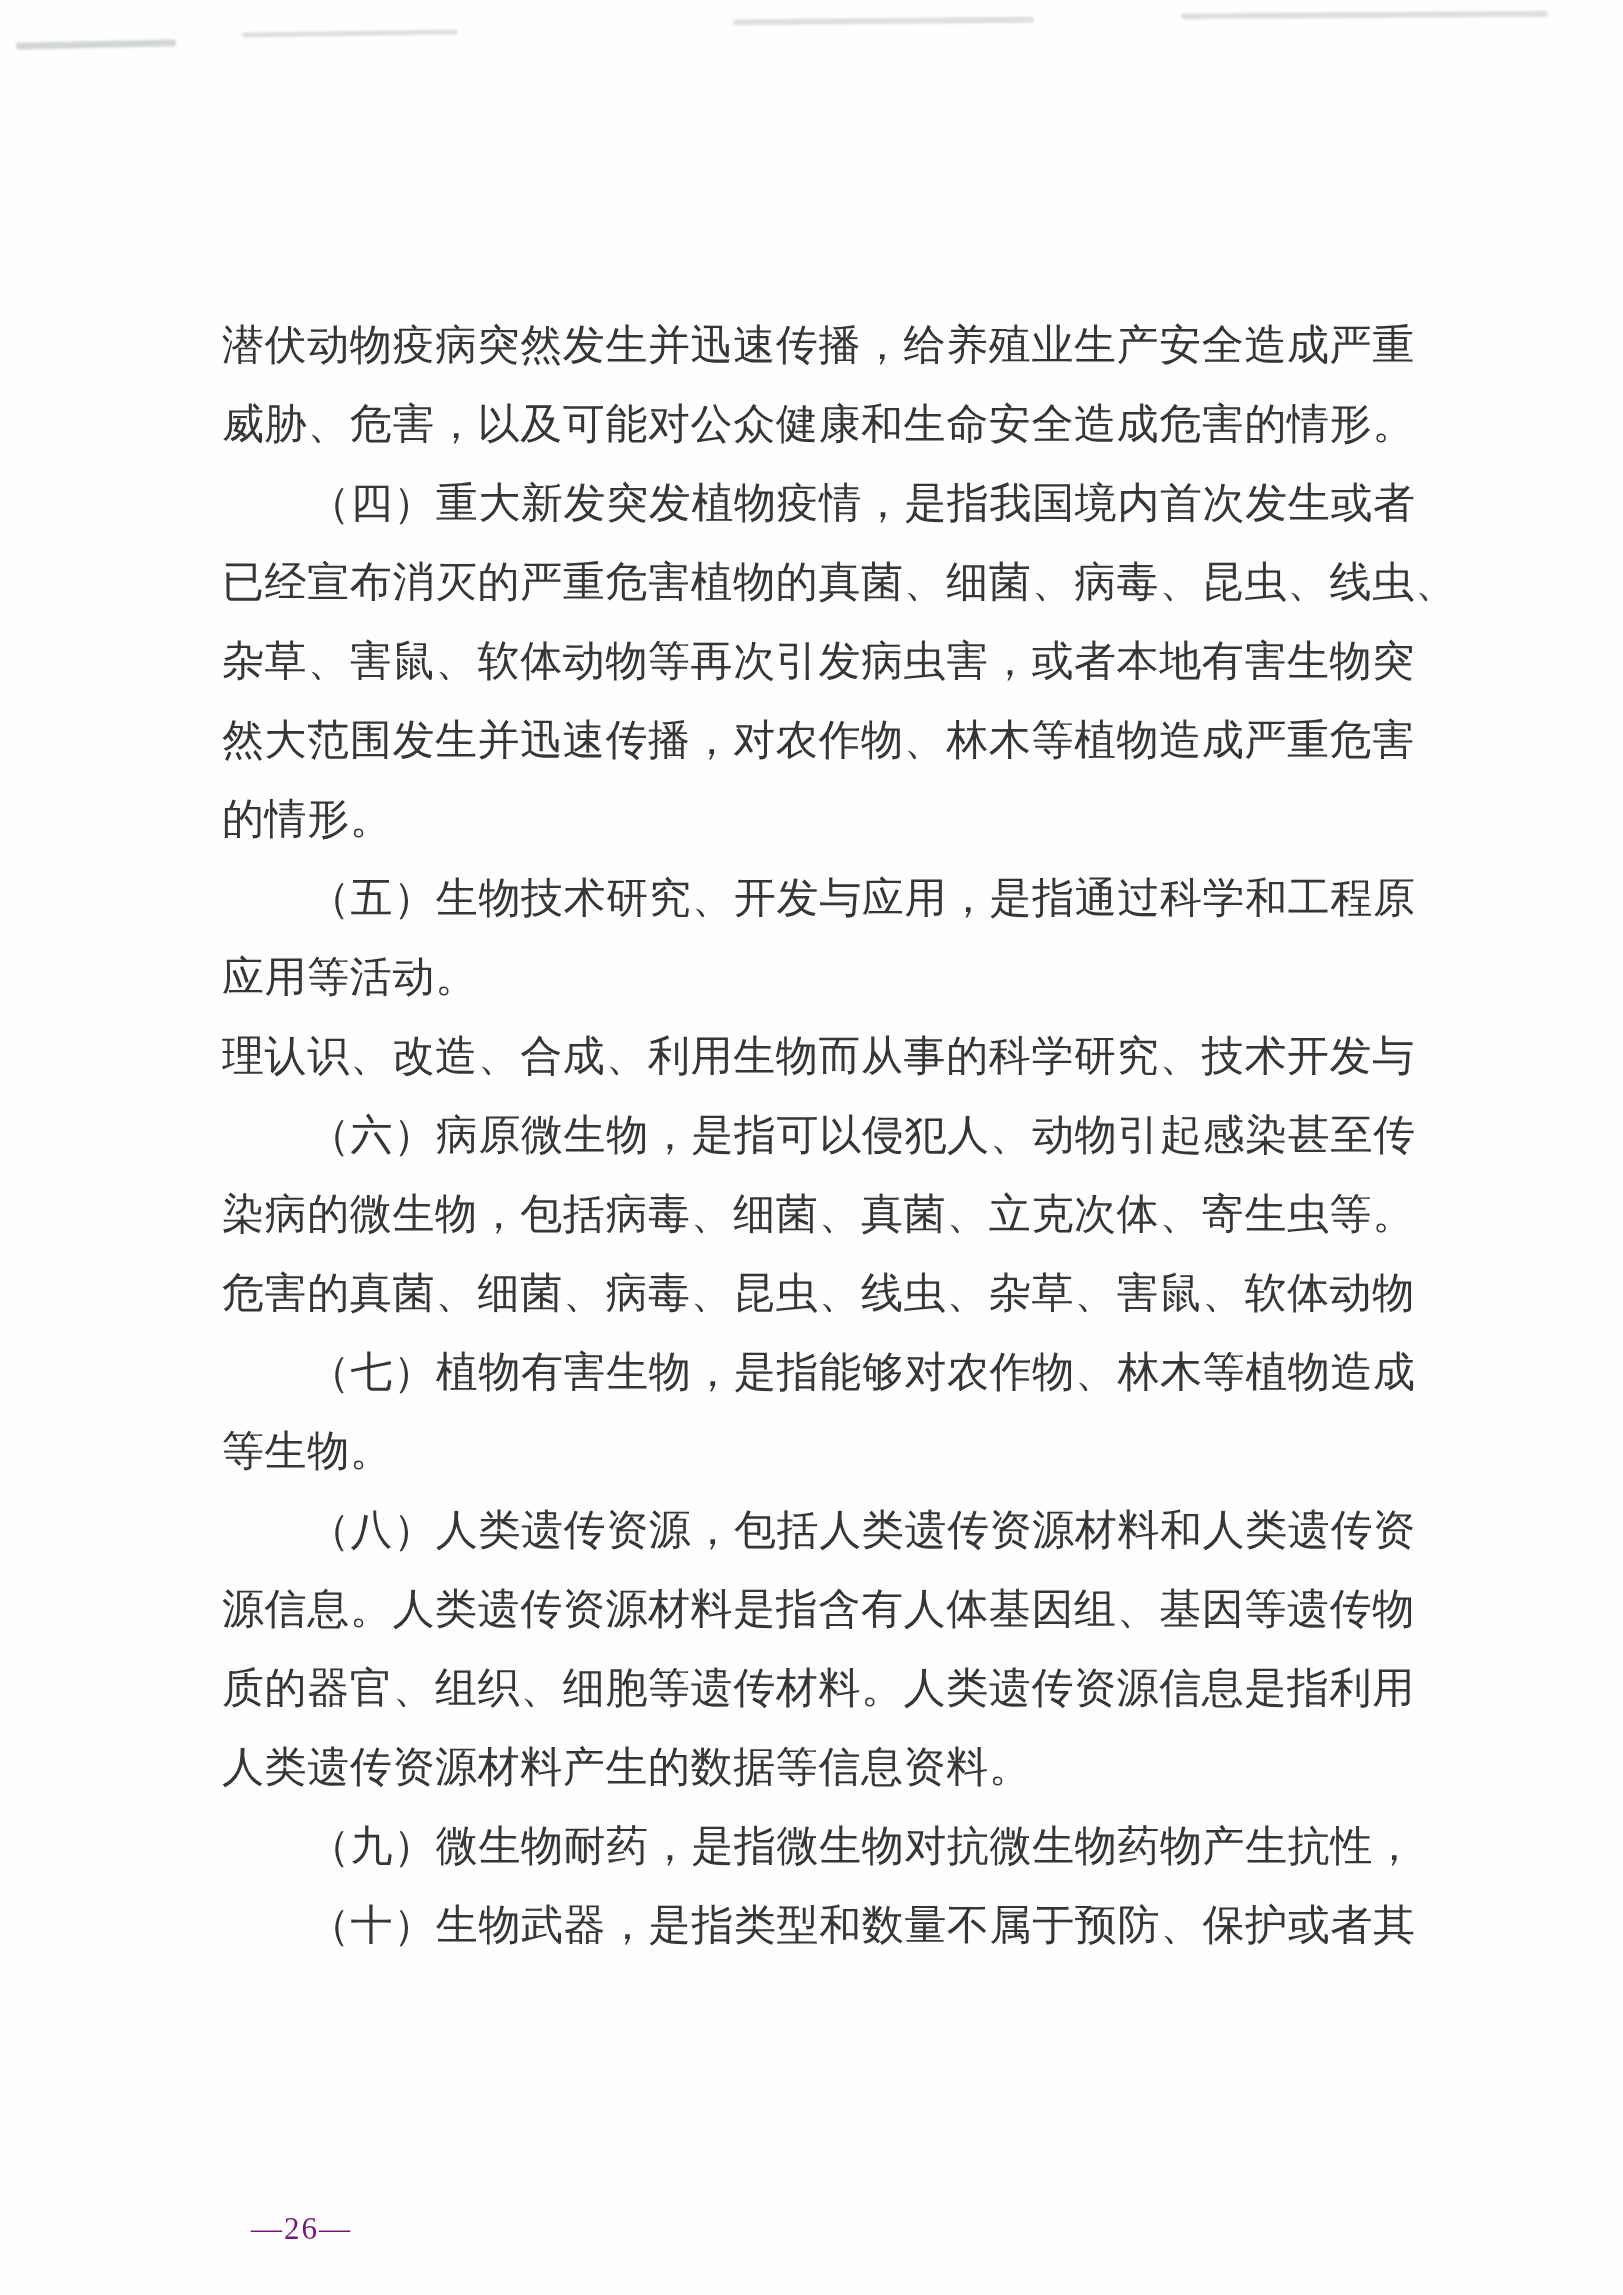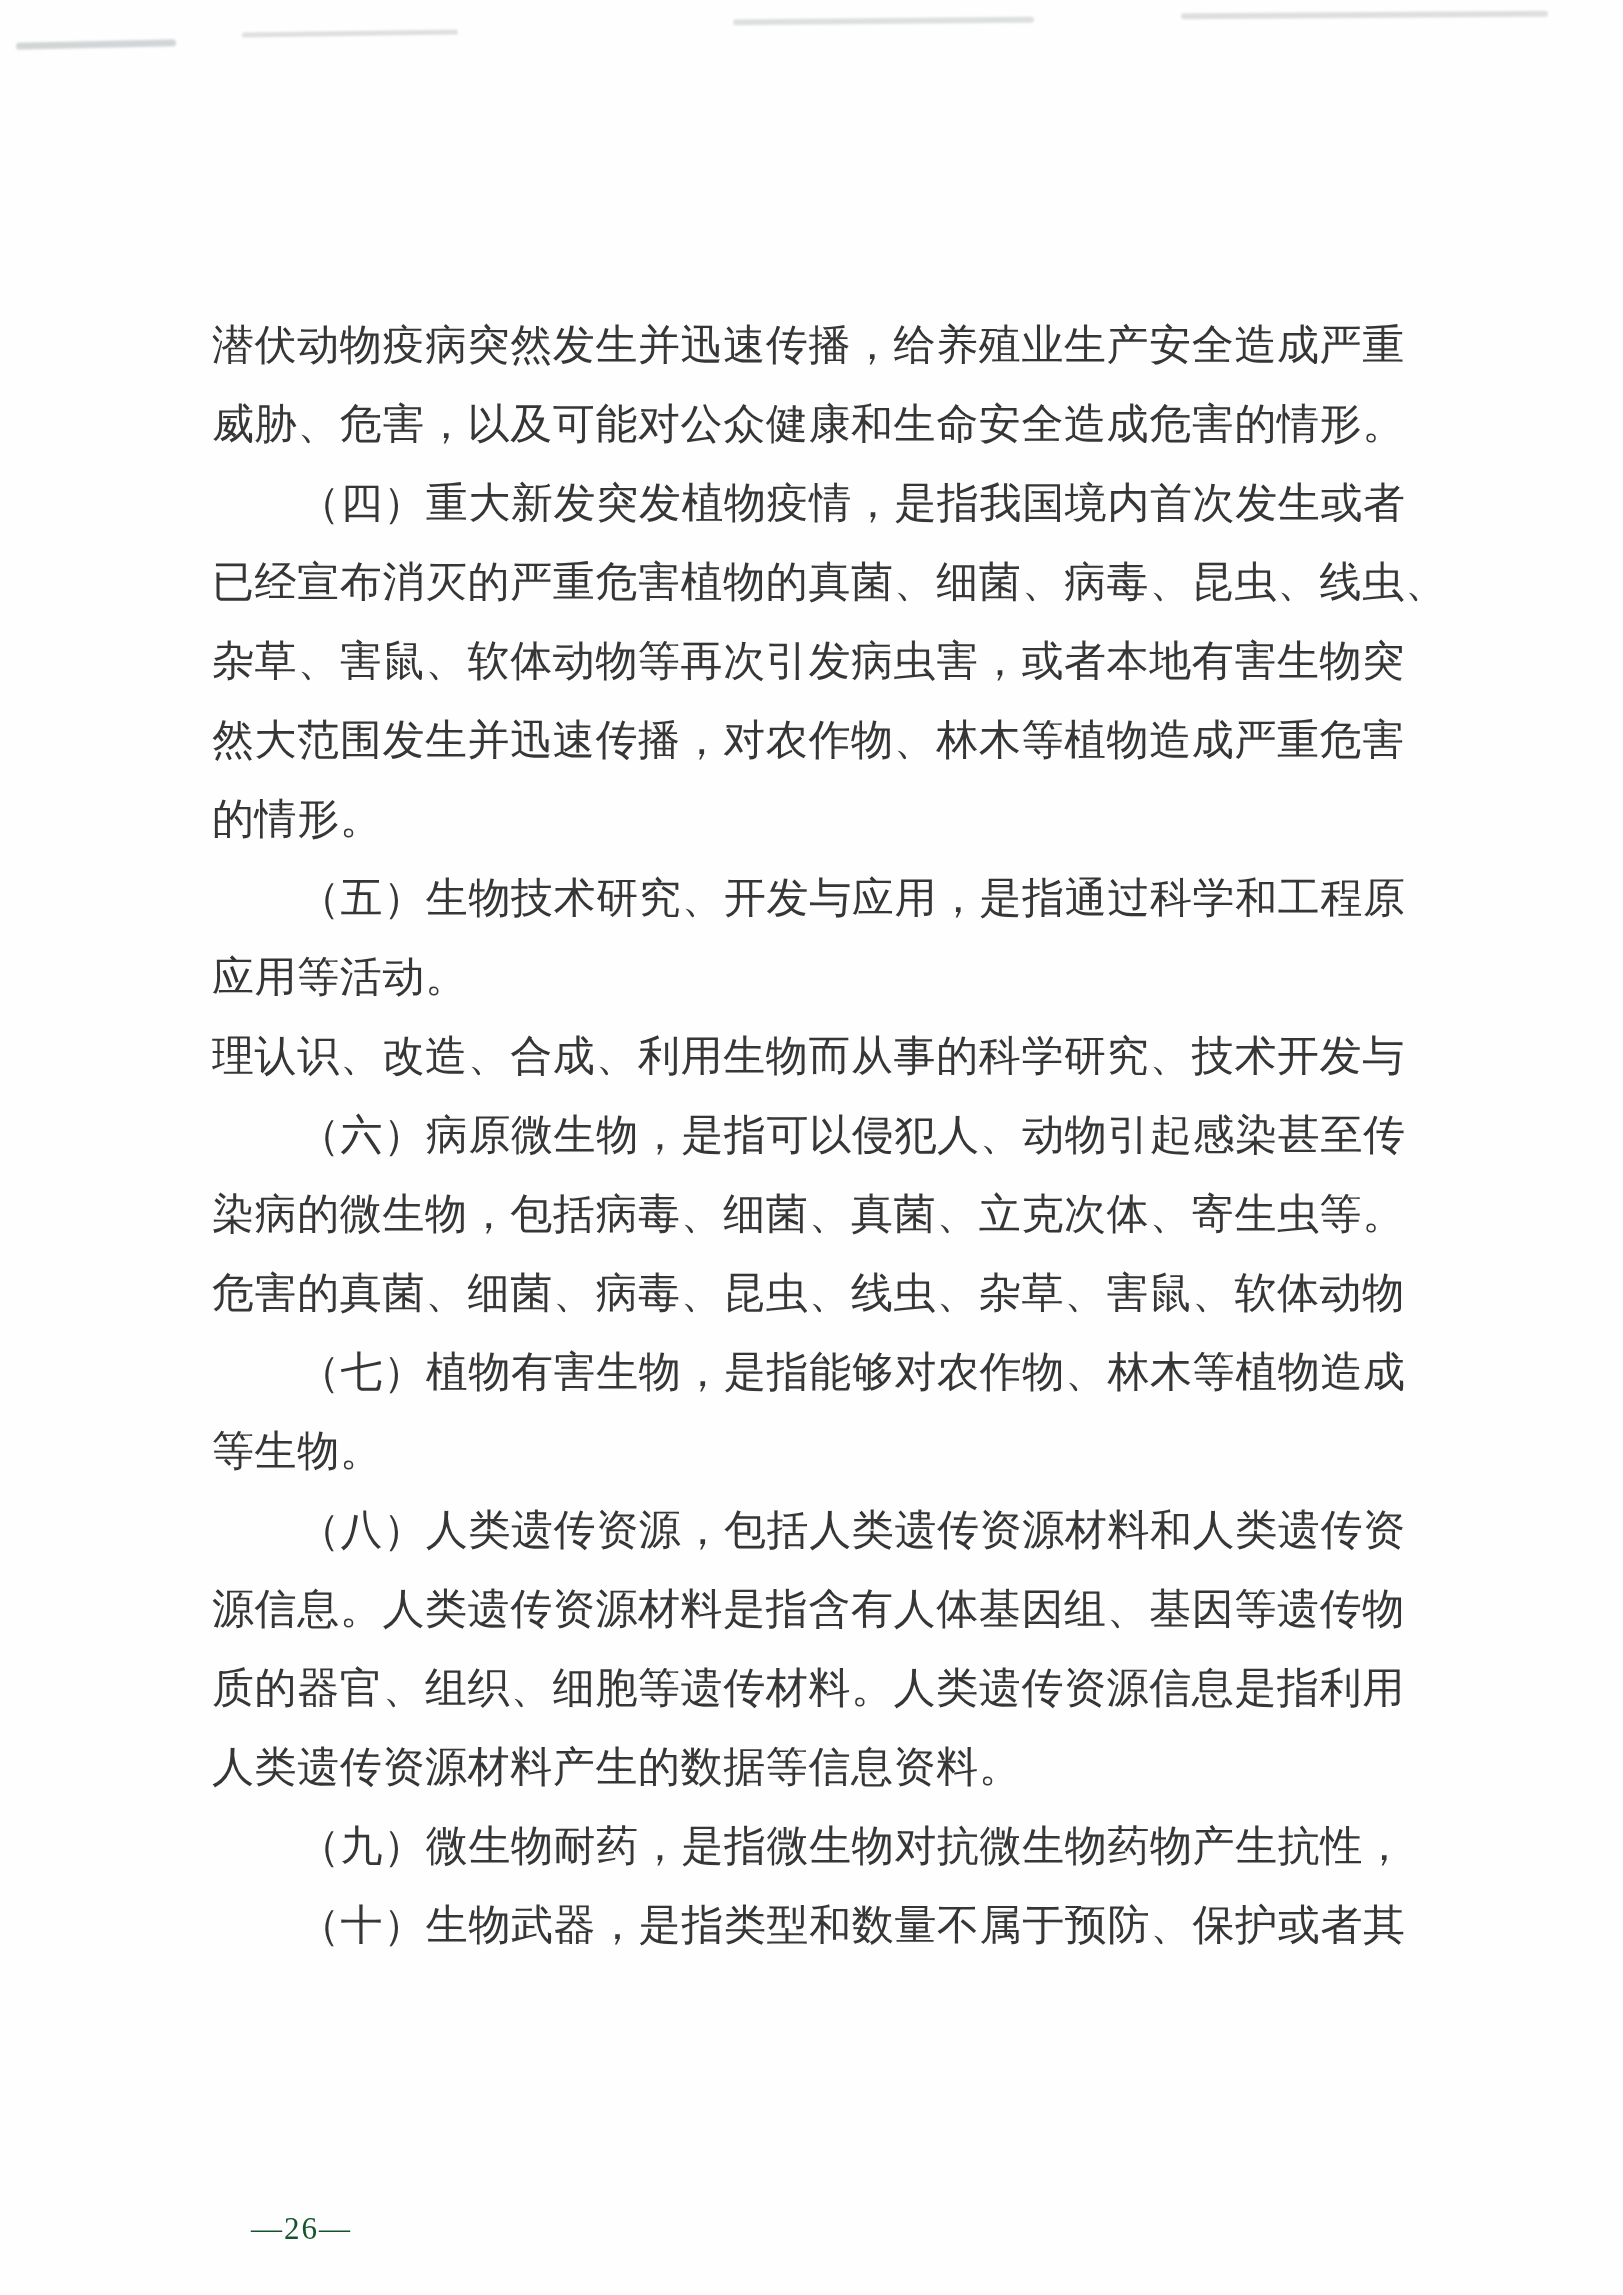--- a/index.html
+++ b/index.html
@@ -14,42 +14,42 @@
     width: 1623px;
     height: 2295px;
     margin: 0 auto;
     background: var(--bg-color);
     overflow: hidden;
     font-family: "Liberation Serif", "DejaVu Serif", serif;
     color: var(--text-color);
   }
   .body-text {
     position: absolute;
-    left: 212px;
+    left: 222px;
     top: 306px;
     width: 1193px;
   }
   .line {
     font-size: 42px;
     line-height: 79px;
     letter-spacing: 0.6px;
     white-space: nowrap;
     font-weight: 400;
     color: var(--text-color);
   }
   .line.indent {
     padding-left: 86px;
   }
   .page-number {
     position: absolute;
     left: 251px;
     top: 2211px;
     font-size: 31px;
     letter-spacing: 2px;
-    color: #14532d;
+    color: #701a75;
   }
   
   .artifact {
     position: absolute;
     background: var(--artifact-color);
     opacity: 0.38;
     border-radius: 3.3px;
     filter: blur(0.8px);
   }
   .artifact.a1 { left: 16.4px;   top: 41px; width: 160px; height: 7.2px; transform: rotate(-1.2deg); opacity: 0.5; }

